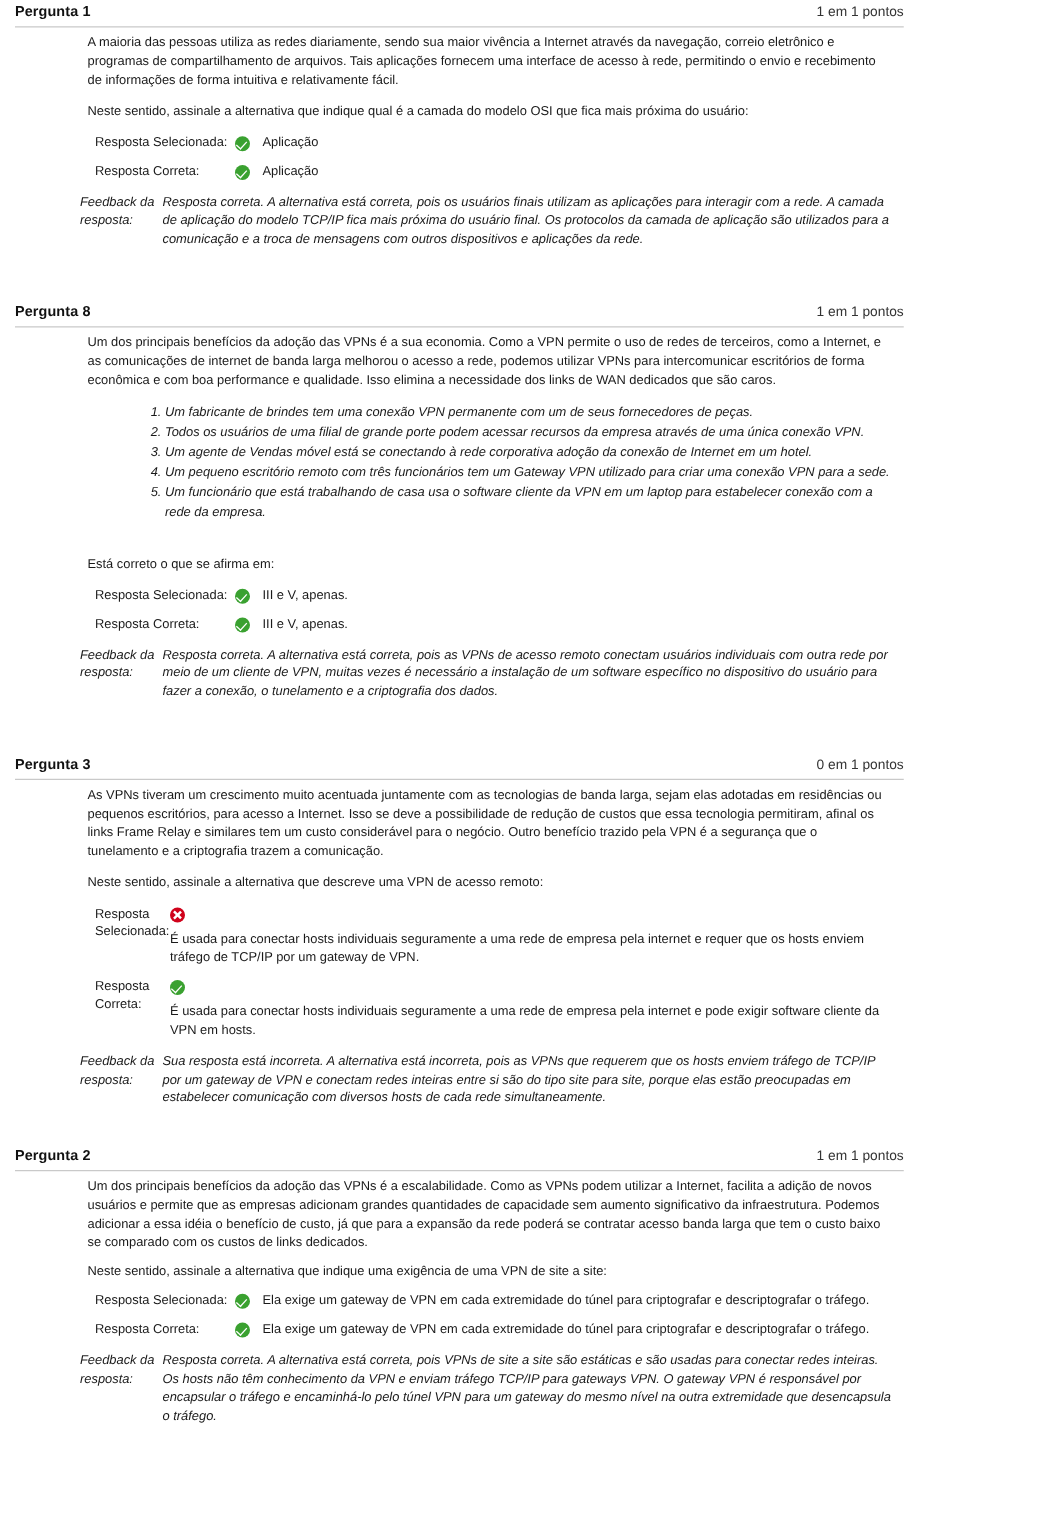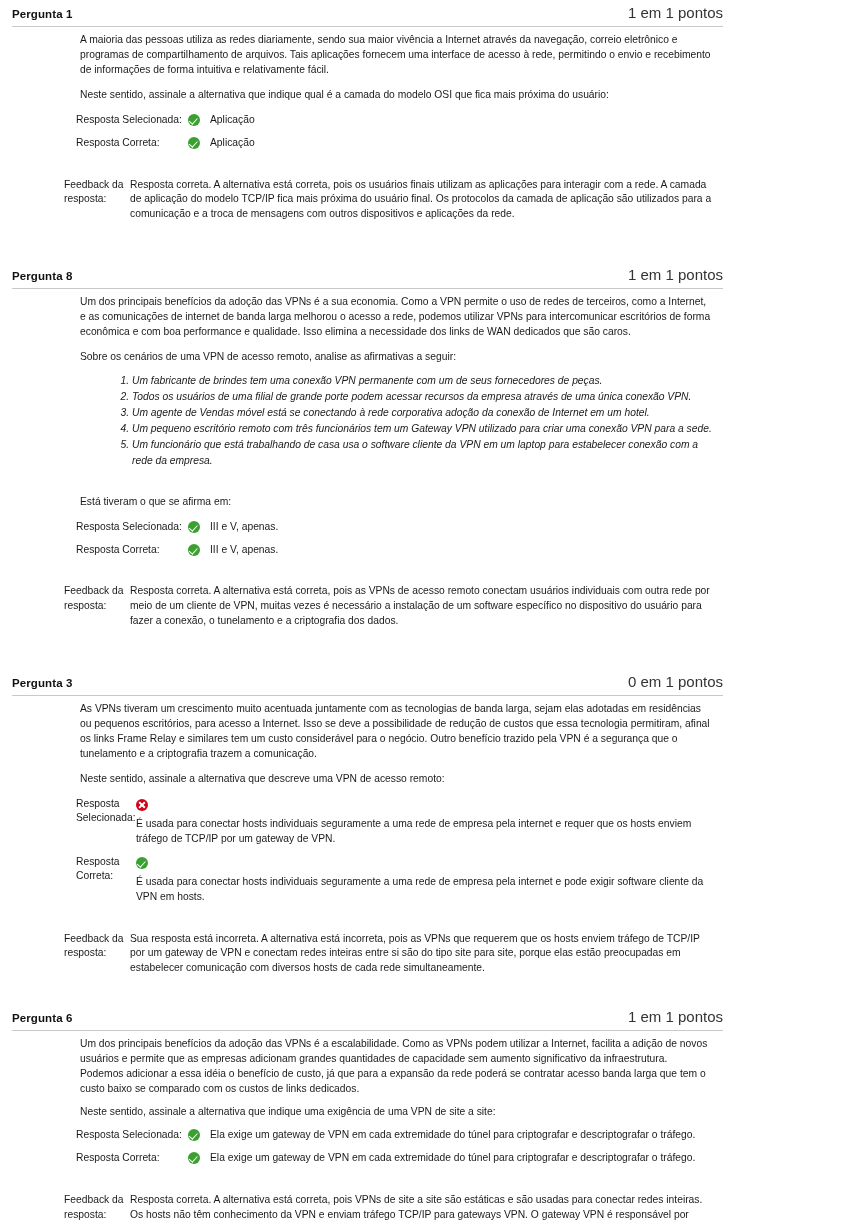--- a/index.html
+++ b/index.html
@@ -26,39 +26,39 @@
     align-items: baseline;
     padding: 4px 0 2px 0;
   }
   .q-title {
     font-size: 11.5px;
     font-weight: bold;
     color: #111;
     letter-spacing: 0.1px;
   }
   .q-points {
-    font-size: 15px;
+    font-size: 11px;
     color: #333;
     white-space: nowrap;
   }
   .hr {
     border: 0;
     border-top: 1px solid #c9c9c9;
     margin: 3px 0 0 0;
     height: 0;
   }
   .q-body {
     padding: 6px 0 0 52px;
     padding-right: 10px;
   }
   .para {
     font-size: 10.3px;
     line-height: 1.45;
     color: #1a1a1a;
-    margin: 0 0 10px 16px;
+    margin: 0 0 10px 6px;
     text-align: left;
   }
   .para.tight { margin-bottom: 8px; }
   ol.stmts {
     margin: 4px 0 10px 0;
     padding-left: 68px;
     font-size: 10.3px;
     line-height: 1.55;
   }
   ol.stmts li { margin: 0; padding: 0; font-style: italic; }
@@ -124,21 +124,22 @@
   }
   .ans-row.stacked .stack-right {
     flex: 1 1 auto;
   }
   .ans-row.stacked .stack-icon {
     margin-bottom: 2px;
   }
 
   .feedback {
     display: flex;
-    margin-top: 27px;
+    margin-top: 10px;
+    font-style: italic;
   }
   .fb-label {
     flex: 0 0 60px;
     width: 60px;
     font-size: 10.3px;
     line-height: 1.45;
     color: #1a1a1a;
   }
   .fb-text {
     flex: 1 1 auto;
@@ -191,30 +192,29 @@
   <div class="spacer-lg"></div>
 
   <section class="question-block">
     <div class="q-header">
       <div class="q-title">Pergunta 8</div>
       <div class="q-points">1 em 1 pontos</div>
     </div>
     <hr class="hr">
     <div class="q-body">
       <p class="para">Um dos principais benefícios da adoção das VPNs é a sua economia. Como a VPN permite o uso de redes de terceiros, como a Internet, e as comunicações de internet de banda larga melhorou o acesso a rede, podemos utilizar VPNs para intercomunicar escritórios de forma econômica e com boa performance e qualidade. Isso elimina a necessidade dos links de WAN dedicados que são caros.</p>
-      <p class="para tight">Sobre os cenários de uma VPN de acesso remoto, analise as afirmativas a seguir:</p>
       <ol class="stmts">
         <li>Um fabricante de brindes tem uma conexão VPN permanente com um de seus fornecedores de peças.</li>
         <li>Todos os usuários de uma filial de grande porte podem acessar recursos da empresa através de uma única conexão VPN.</li>
         <li>Um agente de Vendas móvel está se conectando à rede corporativa adoção da conexão de Internet em um hotel.</li>
         <li>Um pequeno escritório remoto com três funcionários tem um Gateway VPN utilizado para criar uma conexão VPN para a sede.</li>
         <li>Um funcionário que está trabalhando de casa usa o software cliente da VPN em um laptop para estabelecer conexão com a rede da empresa.</li>
       </ol>
       <div class="spacer-sm"></div>
-      <p class="para">Está tiveram o que se afirma em:</p>
+      <p class="para">Está correto o que se afirma em:</p>
       <div class="answers">
         <div class="ans-row">
           <div class="ans-label">Resposta Selecionada:</div>
           <div class="ans-icon">
               <span class="icon-correct"></span>
             </div>
           <div class="ans-text">III e V, apenas.</div>
         </div>
         <div class="ans-row">
           <div class="ans-label">Resposta Correta:</div>
@@ -262,21 +262,21 @@
         <div class="fb-label">Feedback da resposta:</div>
         <div class="fb-text">Sua resposta está incorreta. A alternativa está incorreta, pois as VPNs que requerem que os hosts enviem tráfego de TCP/IP por um gateway de VPN e conectam redes inteiras entre si são do tipo site para site, porque elas estão preocupadas em estabelecer comunicação com diversos hosts de cada rede simultaneamente.</div>
       </div>
     </div>
   </section>
 
   <div class="spacer-md"></div>
 
   <section class="question-block">
     <div class="q-header">
-      <div class="q-title">Pergunta 6</div>
+      <div class="q-title">Pergunta 2</div>
       <div class="q-points">1 em 1 pontos</div>
     </div>
     <hr class="hr">
     <div class="q-body">
       <p class="para tight">Um dos principais benefícios da adoção das VPNs é a escalabilidade. Como as VPNs podem utilizar a Internet, facilita a adição de novos usuários e permite que as empresas adicionam grandes quantidades de capacidade sem aumento significativo da infraestrutura. Podemos adicionar a essa idéia o benefício de custo, já que para a expansão da rede poderá se contratar acesso banda larga que tem o custo baixo se comparado com os custos de links dedicados.</p>
       <p class="para tight">Neste sentido, assinale a alternativa que indique uma exigência de uma VPN de site a site:</p>
       <div class="answers">
         <div class="ans-row">
           <div class="ans-label">Resposta Selecionada:</div>
           <div class="ans-icon">

